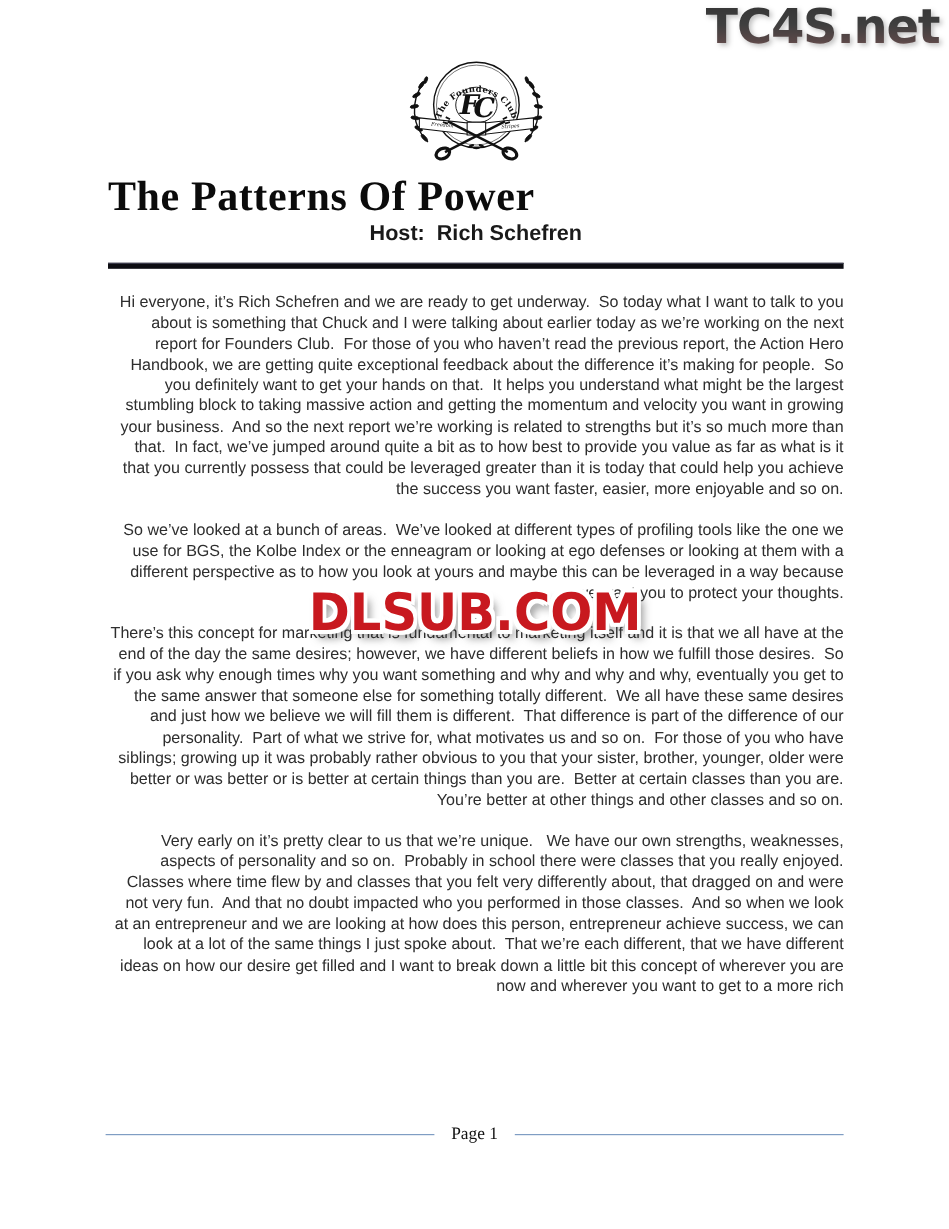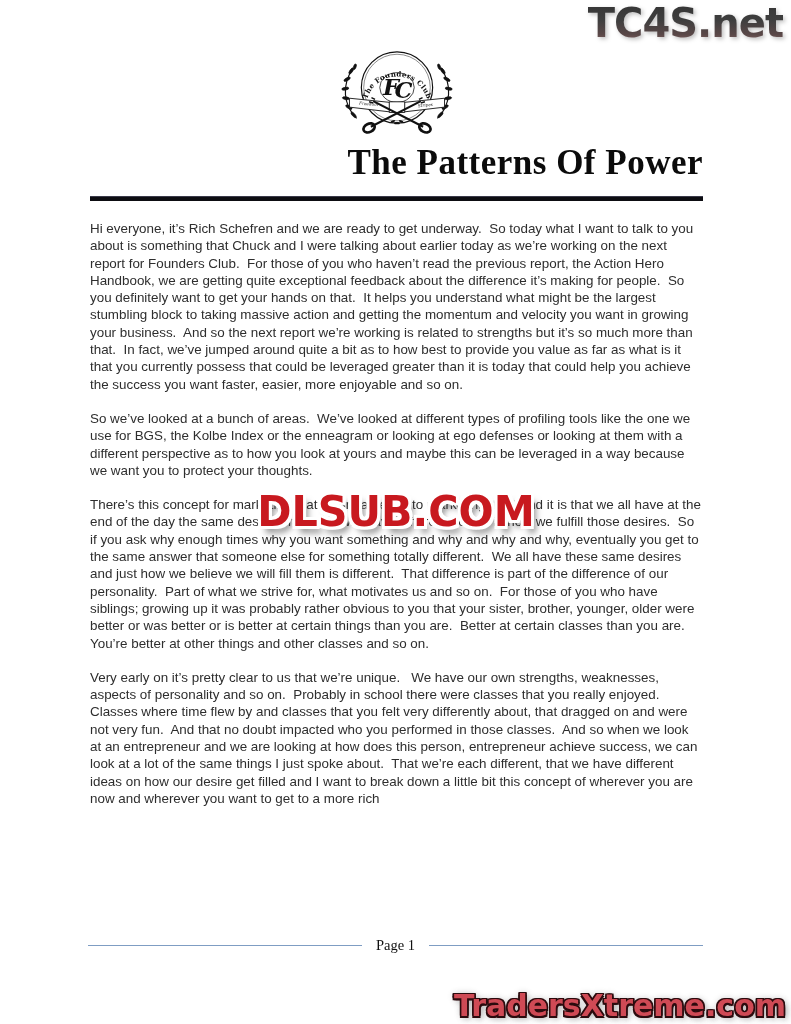--- a/index.html
+++ b/index.html
@@ -18,33 +18,34 @@
   
   .content{position:absolute;left:90px;top:40px;width:613px;}
   .logo-wrap{text-align:center;}
   .logo-wrap svg{display:inline-block;}
   .club-name{
     text-align:center;line-height:31px;margin-top:2px;
     font-weight:bold;font-size:31px;color:#000;
   }
   .club-name span{display:inline-block;transform:scaleX(0.70);transform-origin:center;letter-spacing:0px;white-space:pre;}
   .report-title{
-    text-align:right;font-family:"Liberation Serif",serif;font-weight:bold;
+    text-align:left;font-family:"Liberation Serif",serif;font-weight:bold;
     font-size:35px;line-height:36px;color:#0b0b0b;letter-spacing:0.5px;
   }
   .host-line{
     text-align:center;font-weight:bold;font-size:18px;line-height:20px;color:#1a1a1a;
     margin-top:2px;white-space:pre;
   }
   .title-rule{height:4px;background:#0d0d12;margin:15px 0 0 0;border-top:1px solid #3a3a4a;}
   
   .bodytext{margin-top:19px;}
   .bodytext p{
     margin:0 0 17px 0;font-size:13.4px;line-height:17.3px;color:#2e2e2e;
     white-space:pre-wrap;
+    text-align:right;
   }
   
   .dlsub{
     position:absolute;top:486px;left:50%;transform:translateX(-50%) scaleX(0.96);
     font-family:"DejaVu Sans",sans-serif;font-weight:bold;font-size:43px;letter-spacing:0px;
     color:#c8191f;white-space:nowrap;
     text-shadow:
       -3px -3px 0 #fff, 3px -3px 0 #fff, -3px 3px 0 #fff, 3px 3px 0 #fff,
       -3px 0 0 #fff, 3px 0 0 #fff, 0 -3px 0 #fff, 0 3px 0 #fff,
       -2px -2px 0 #fff, 2px -2px 0 #fff, -2px 2px 0 #fff, 2px 2px 0 #fff,
@@ -138,33 +139,33 @@
           <path d="M147,100 l6,-3 M150,106 l7,-2" stroke-width="2.5"></path>
           <path d="M73,100 l-6,-3 M70,106 l-7,-2" stroke-width="2.5"></path>
           <ellipse cx="110" cy="140" rx="5" ry="2" fill="#111" stroke="none"></ellipse>
           <ellipse cx="103" cy="137" rx="4" ry="1.8" fill="#111" stroke="none" transform="rotate(-20 103 137)"></ellipse>
           <ellipse cx="117" cy="137" rx="4" ry="1.8" fill="#111" stroke="none" transform="rotate(20 117 137)"></ellipse>
         </g>
       </svg>
     </div>
 
     <div class="report-title">The Patterns Of Power</div>
+    <div class="host-line">Host:  Rich Schefren</div>
     <div class="title-rule"></div>
 
     <div class="bodytext">
       <p>Hi everyone, it’s Rich Schefren and we are ready to get underway.  So today what I want to talk to you about is something that Chuck and I were talking about earlier today as we’re working on the next report for Founders Club.  For those of you who haven’t read the previous report, the Action Hero Handbook, we are getting quite exceptional feedback about the difference it’s making for people.  So you definitely want to get your hands on that.  It helps you understand what might be the largest stumbling block to taking massive action and getting the momentum and velocity you want in growing your business.  And so the next report we’re working is related to strengths but it’s so much more than that.  In fact, we’ve jumped around quite a bit as to how best to provide you value as far as what is it that you currently possess that could be leveraged greater than it is today that could help you achieve the success you want faster, easier, more enjoyable and so on.</p>
       <p>So we’ve looked at a bunch of areas.  We’ve looked at different types of profiling tools like the one we use for BGS, the Kolbe Index or the enneagram or looking at ego defenses or looking at them with a different perspective as to how you look at yours and maybe this can be leveraged in a way because we want you to protect your thoughts.</p>
       <p>There’s this concept for marketing that is fundamental to marketing itself and it is that we all have at the end of the day the same desires; however, we have different beliefs in how we fulfill those desires.  So if you ask why enough times why you want something and why and why and why, eventually you get to the same answer that someone else for something totally different.  We all have these same desires and just how we believe we will fill them is different.  That difference is part of the difference of our personality.  Part of what we strive for, what motivates us and so on.  For those of you who have siblings; growing up it was probably rather obvious to you that your sister, brother, younger, older were better or was better or is better at certain things than you are.  Better at certain classes than you are.  You’re better at other things and other classes and so on.</p>
       <p>Very early on it’s pretty clear to us that we’re unique.   We have our own strengths, weaknesses, aspects of personality and so on.  Probably in school there were classes that you really enjoyed.  Classes where time flew by and classes that you felt very differently about, that dragged on and were not very fun.  And that no doubt impacted who you performed in those classes.  And so when we look at an entrepreneur and we are looking at how does this person, entrepreneur achieve success, we can look at a lot of the same things I just spoke about.  That we’re each different, that we have different ideas on how our desire get filled and I want to break down a little bit this concept of wherever you are now and wherever you want to get to a more rich</p>
     </div>
   </div>
 
   <div class="dlsub">DLSUB.COM</div>
 
   <div class="footer">
     <div class="rule"></div>
     <div class="pageno">Page 1</div>
     <div class="rule"></div>
   </div>
 
-  <div class="traders">TradersXtreme.com</div>
 
 </div>
 
 </body></html>

